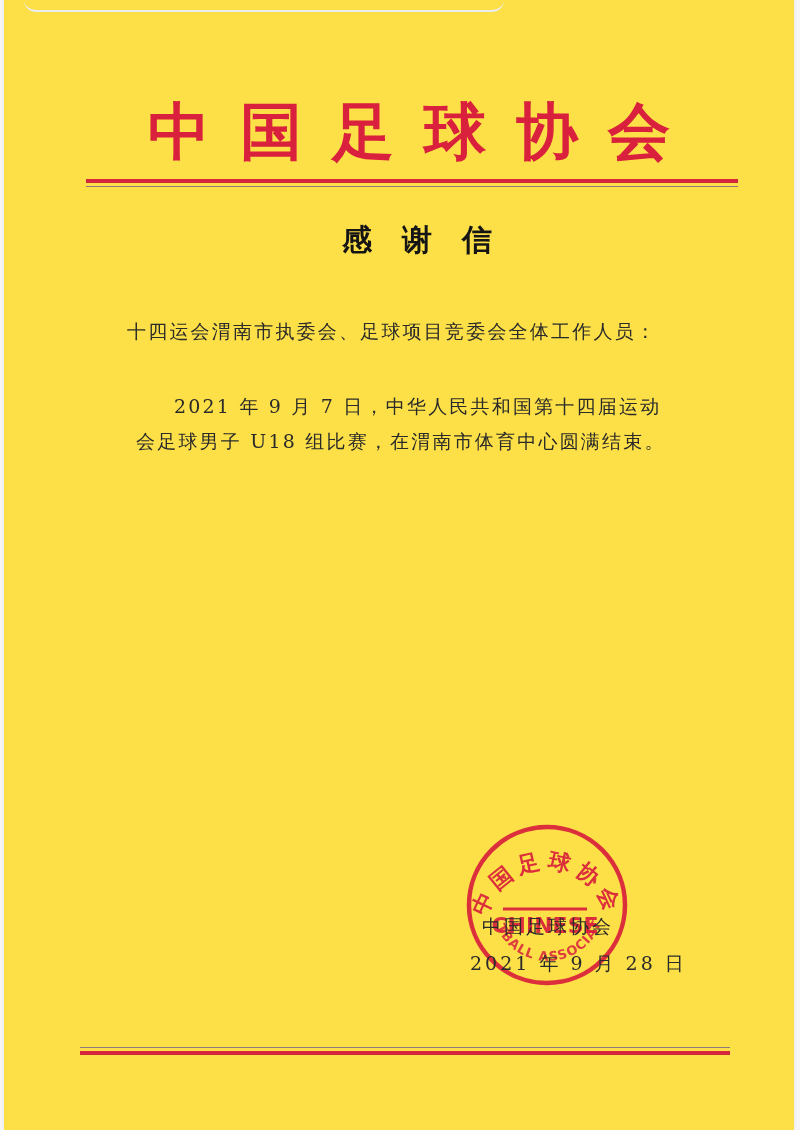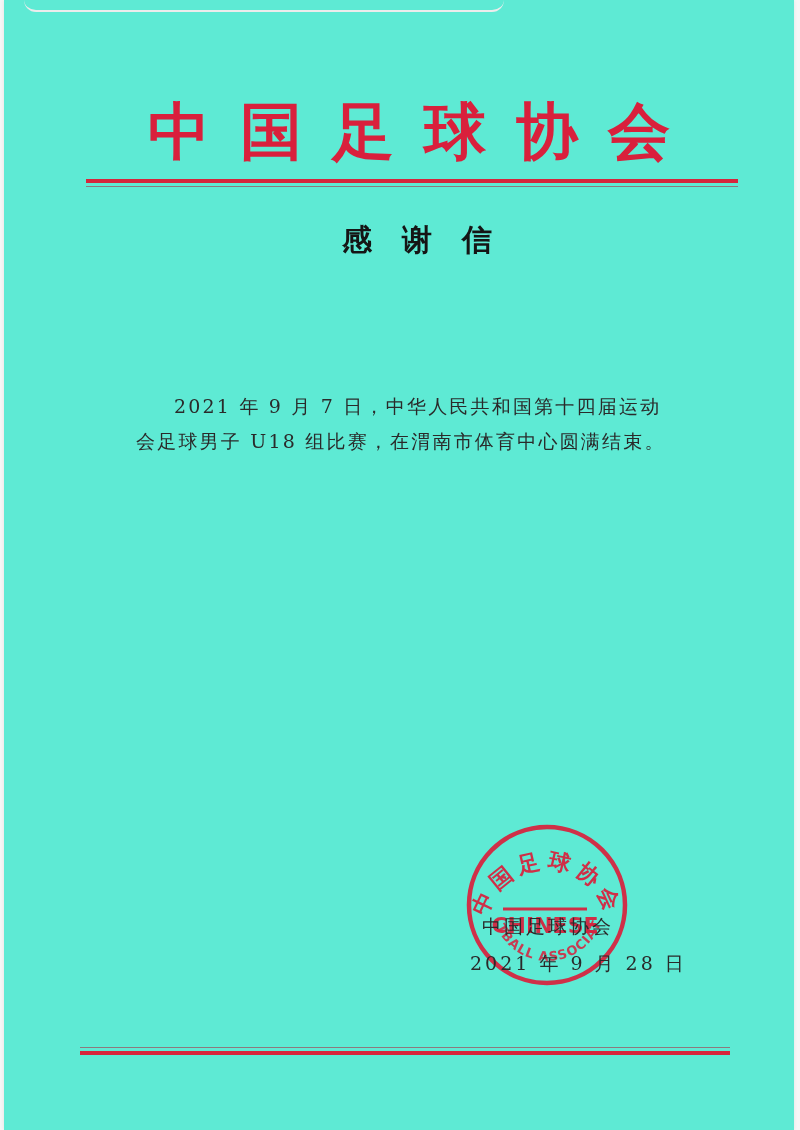--- a/index.html
+++ b/index.html
@@ -3,21 +3,21 @@
   <meta charset="utf-8">
   <style>
     html, body { margin: 0; padding: 0; }
     body {
       width: 800px; height: 1130px; overflow: hidden;
       background: #f6f6f6;
       font-family: "DejaVu Serif", "Liberation Serif", serif;
     }
     .page {
       position: absolute; left: 4px; top: 0; width: 790px; height: 1130px;
-      background: #5eead4;
+      background: #fde047;
       box-shadow: 0 0 4px rgba(0,0,0,0.08);
     }
     .top-fold {
       position: absolute; left: 20px; top: 0; width: 480px; height: 10px;
       border-bottom: 2px solid #ececec; border-radius: 0 0 14px 14px;
     }
     .masthead {
       position: absolute; left: 0; top: 96px; width: 800px; text-align: center;
       color: #d9203c; font-size: 62px; font-weight: bold; letter-spacing: 30px;
       font-family: "DejaVu Serif", serif; line-height: 72px;
@@ -51,20 +51,21 @@
 <div class="page">
   <div class="top-fold"></div>
 
   <div class="masthead">中国足球协会</div>
 
   <div class="rule-thick" style="left:82px; top:179px; width:652px;"></div>
   <div class="rule-thin" style="left:82px; top:186px; width:652px;"></div>
 
   <div class="title">感谢信</div>
 
+  <div class="body-text salutation">十四运会渭南市执委会、足球项目竞委会全体工作人员：</div>
 
   <div class="body-text p1">
     <p class="para">2021 年 9 月 7 日，中华人民共和国第十四届运动会足球男子 U18 组比赛，在渭南市体育中心圆满结束。</p>
   </div>
 
   <svg class="stamp" viewBox="0 0 164 164">
     <defs>
       <path id="arcTop" d="M 22 92 A 62 62 0 0 1 142 92"></path>
       <path id="arcBot" d="M 30 100 A 56 56 0 0 0 136 100"></path>
     </defs>

